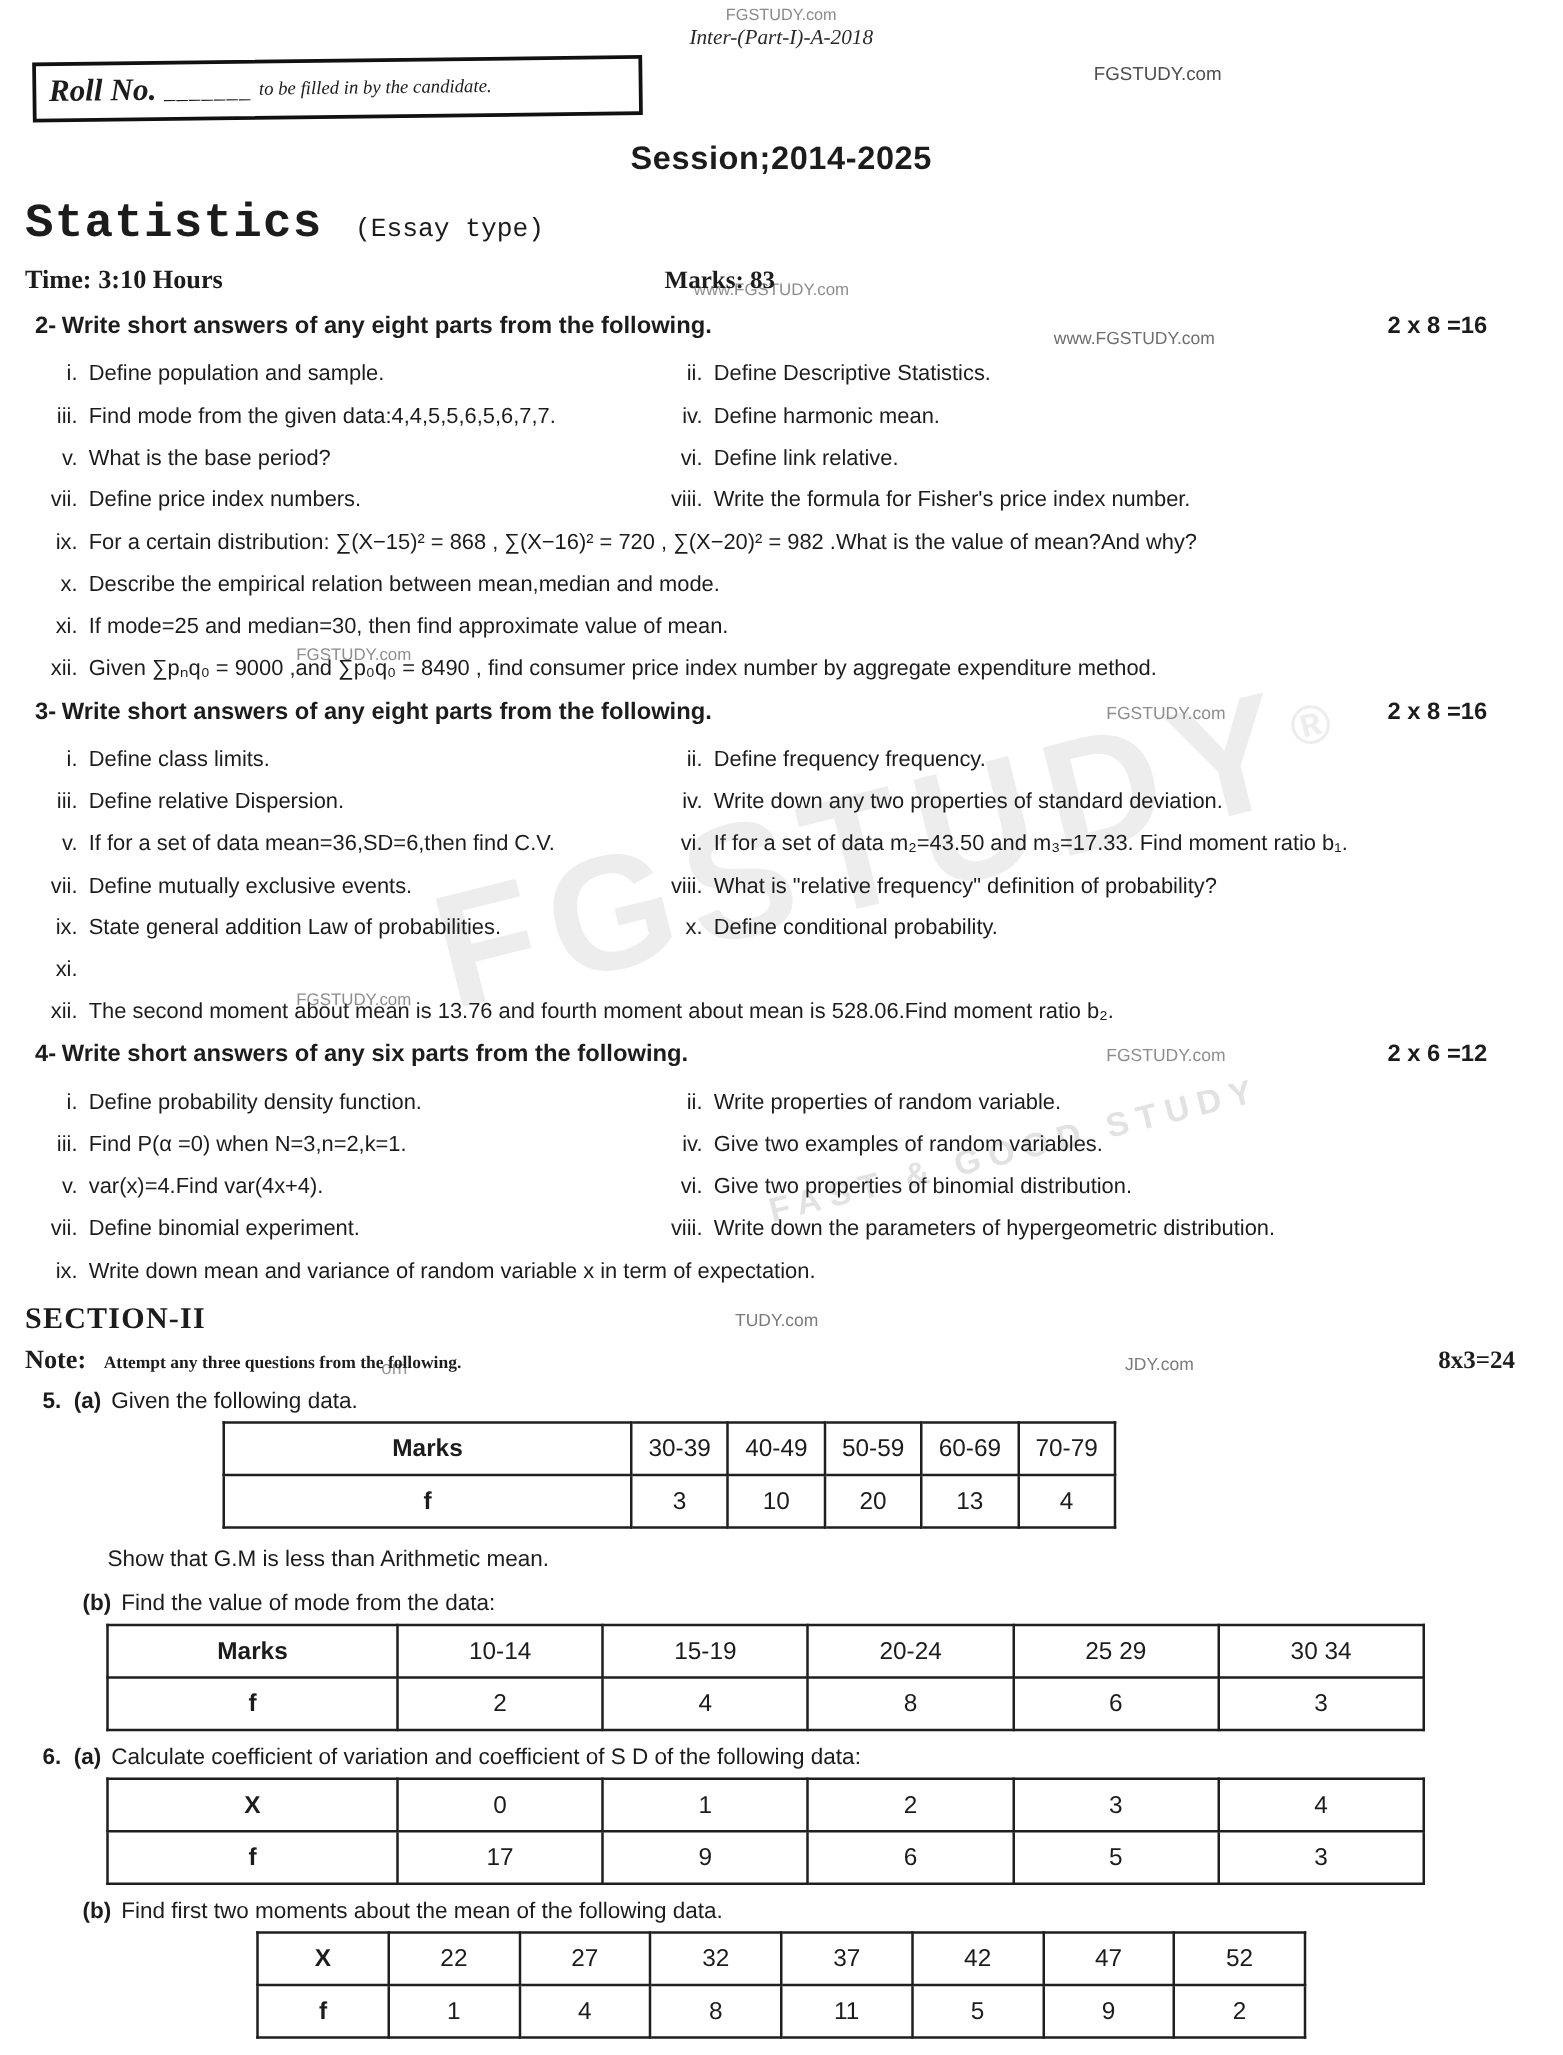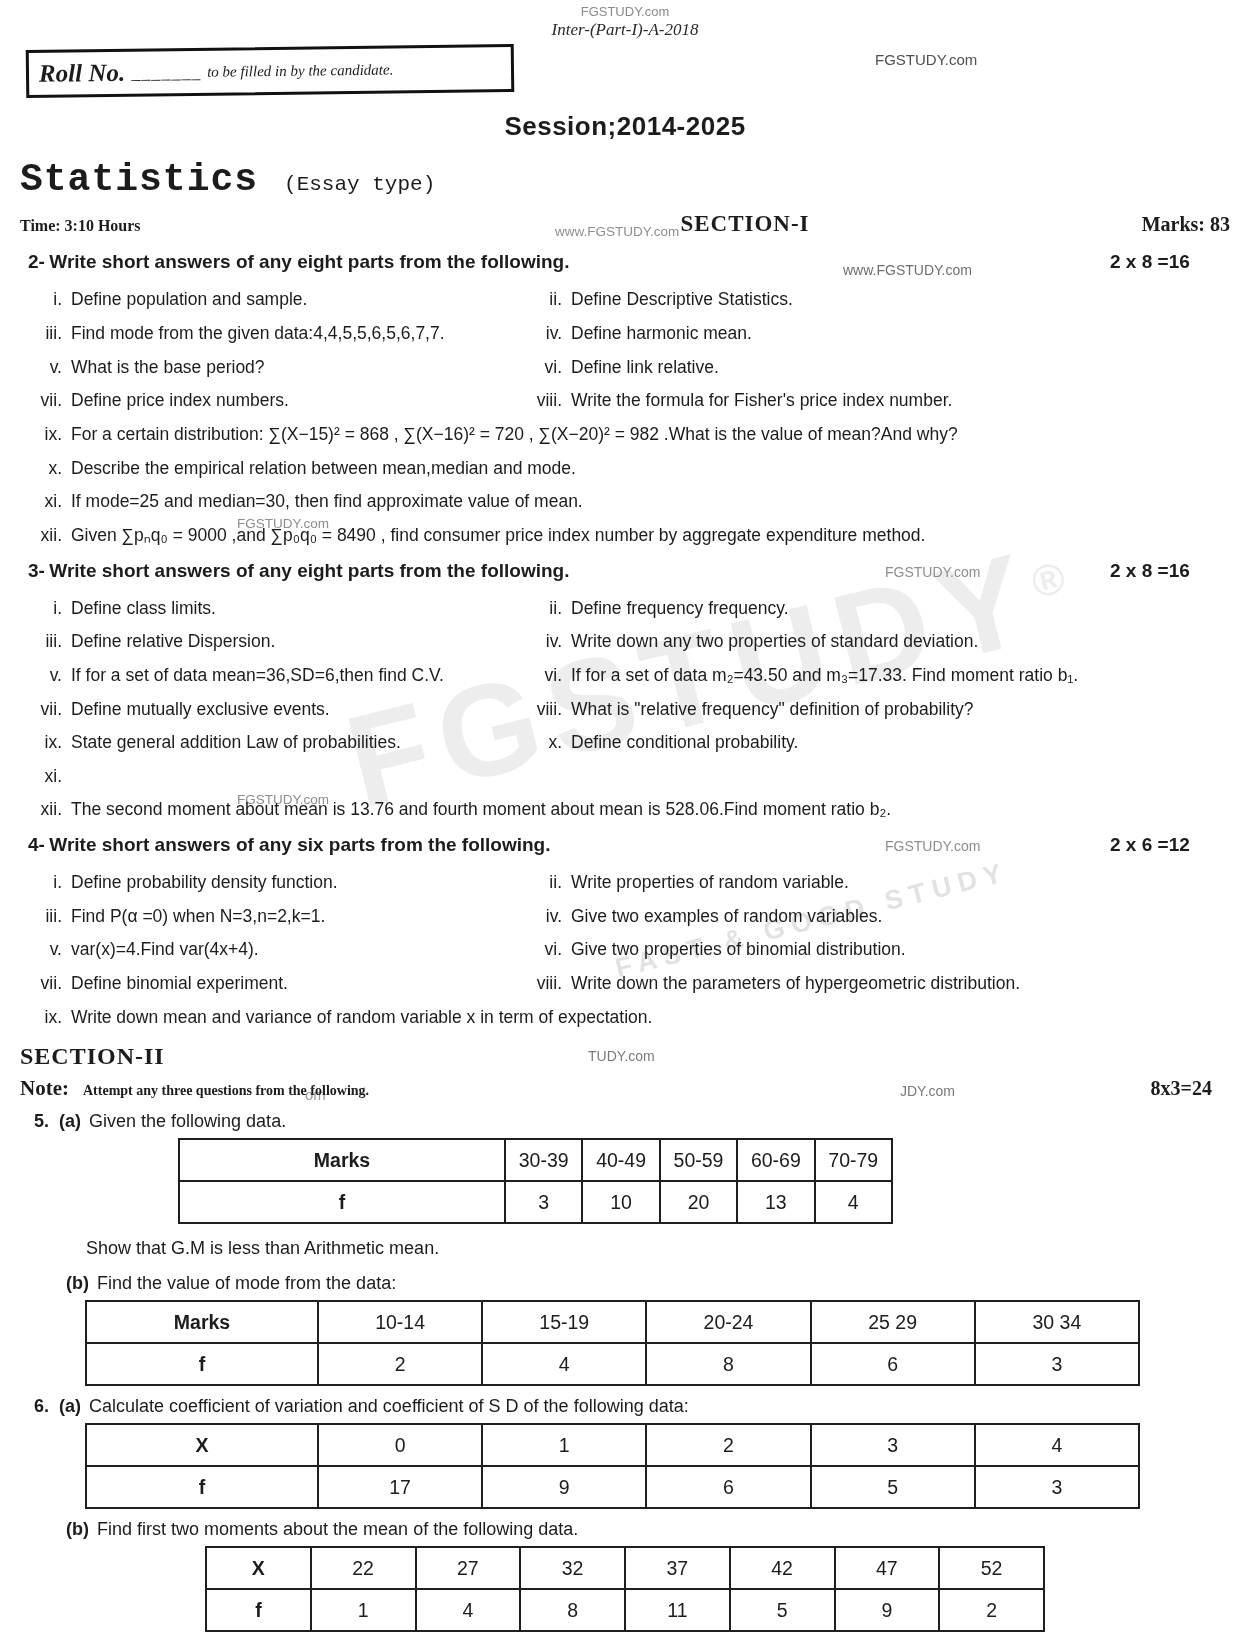--- a/index.html
+++ b/index.html
@@ -25,21 +25,21 @@
   .roll-blank { font-size:18px; letter-spacing:1px; }
   .roll-note { font-style:italic; font-size:15px; }
   .wm-hdr-right { position:absolute; left:855px; top:8px; font-size:15px; color:#4f4f4f; }
   .session { text-align:center; font-size:26px; font-weight:bold; margin-top:6px; letter-spacing:0.5px; }
 
   .subject-row { display:flex; align-items:baseline; gap:26px; margin-top:16px; font-family:Liberation Mono, monospace; }
   .subject { font-size:38px; font-weight:bold; letter-spacing:1px; }
   .paper-type { font-size:21px; }
 
   .meta-row { display:flex; align-items:baseline; margin-top:10px; font-family:"Liberation Serif", serif; font-weight:bold; }
-  .meta-time { width:420px; font-size:16px; }
+  .meta-time { width:420px; font-size:21px; }
   .meta-section { flex:1; text-align:center; font-size:23px; letter-spacing:1px; }
   .meta-marks { width:180px; text-align:right; font-size:20px; }
 
   
   .qhead { display:flex; align-items:baseline; margin:14px 0 16px 8px; }
   .qhead .qtitle { font-weight:bold; font-size:19px; }
   .qhead .qwm { margin-left:auto; width:225px; font-size:14px; color:#8d8d8d; }
   .qhead .qmarks { width:120px; font-weight:bold; font-size:19px; white-space:nowrap; }
 
   
@@ -132,21 +132,20 @@
 
     <div class="session">Session;2014-2025</div>
 
     <div class="subject-row">
       <span class="subject">Statistics</span>
       <span class="paper-type">(Essay type)</span>
     </div>
 
     <div class="meta-row">
       <span class="meta-time">Time: 3:10 Hours</span>
-      <span class="meta-section">SECTION-I</span>
       <span class="meta-marks">Marks: 83</span>
     </div>
 
     <div class="qhead">
       <span class="qtitle">2-</span>&nbsp;
       <span class="qtitle">Write short answers of any eight parts from the following.</span>
       <span class="qwm"></span>
       <span class="qmarks">2 x 8 =16</span>
     </div>
 

